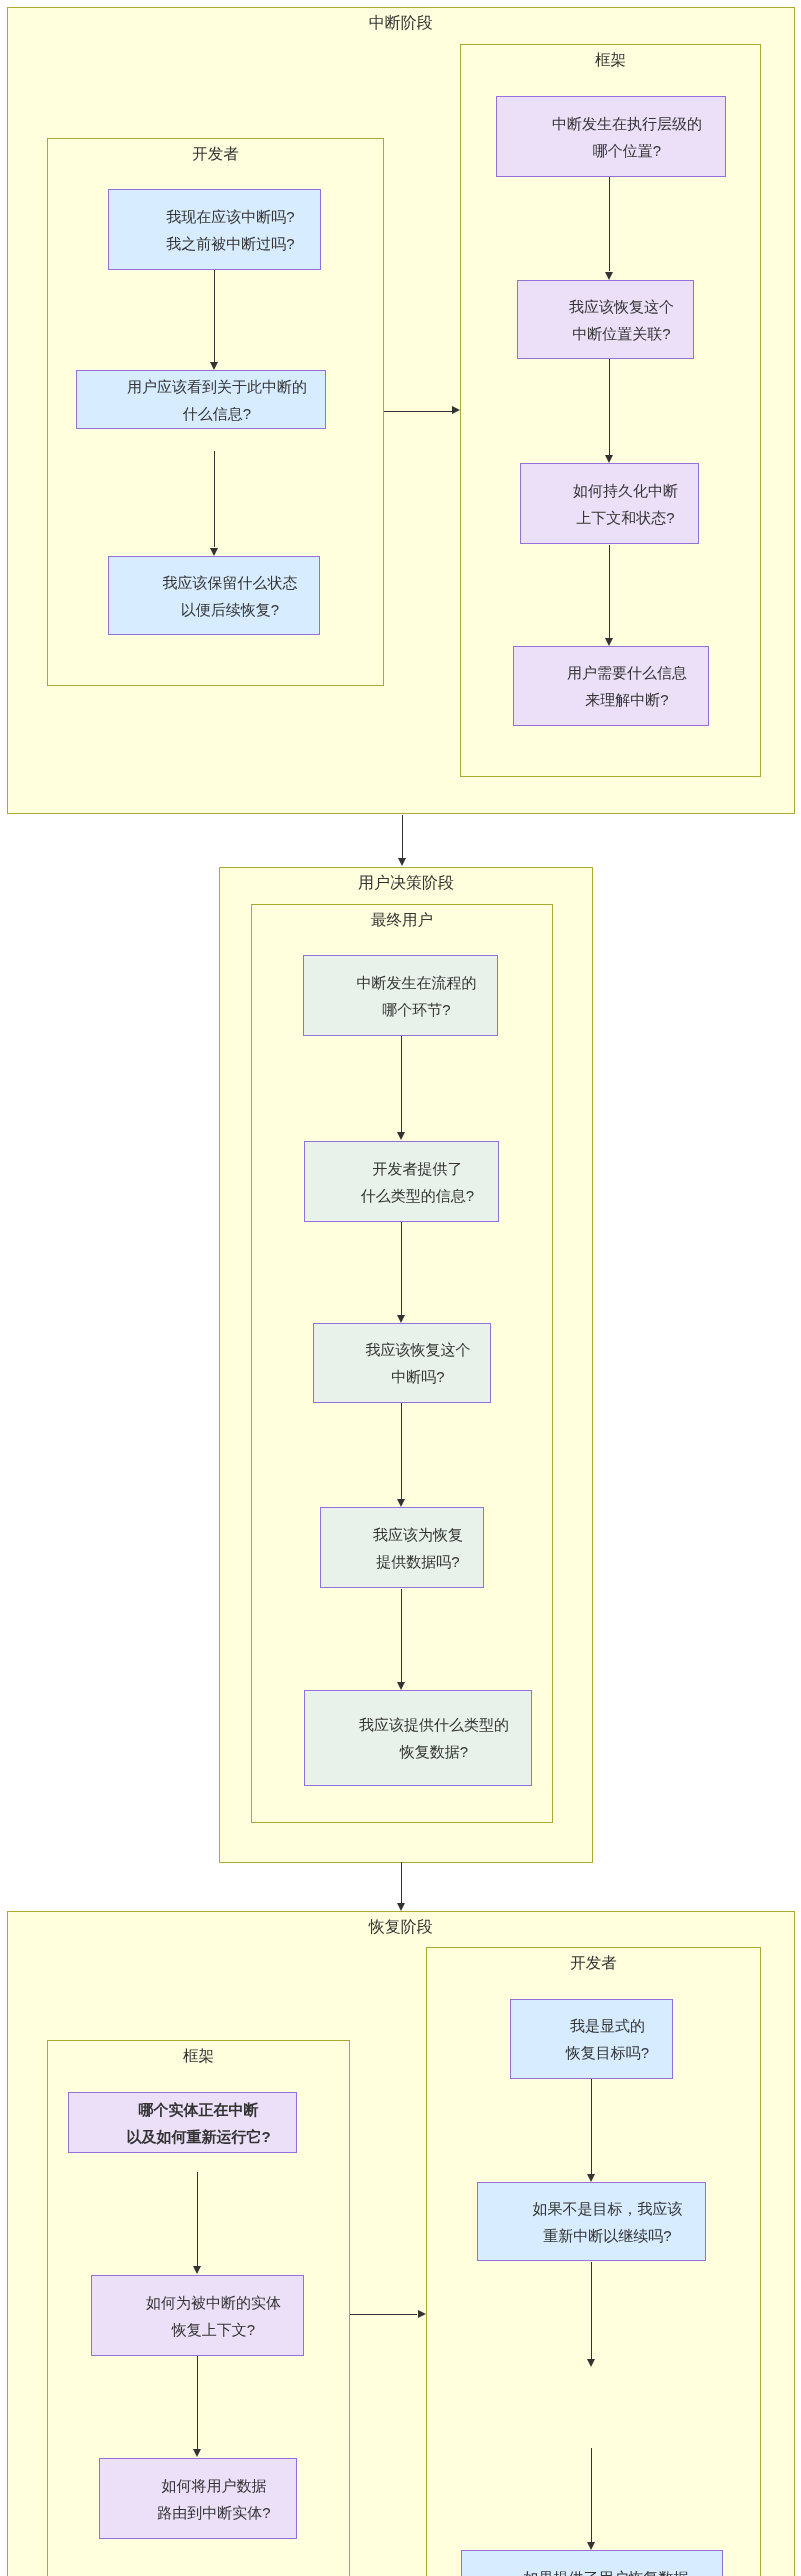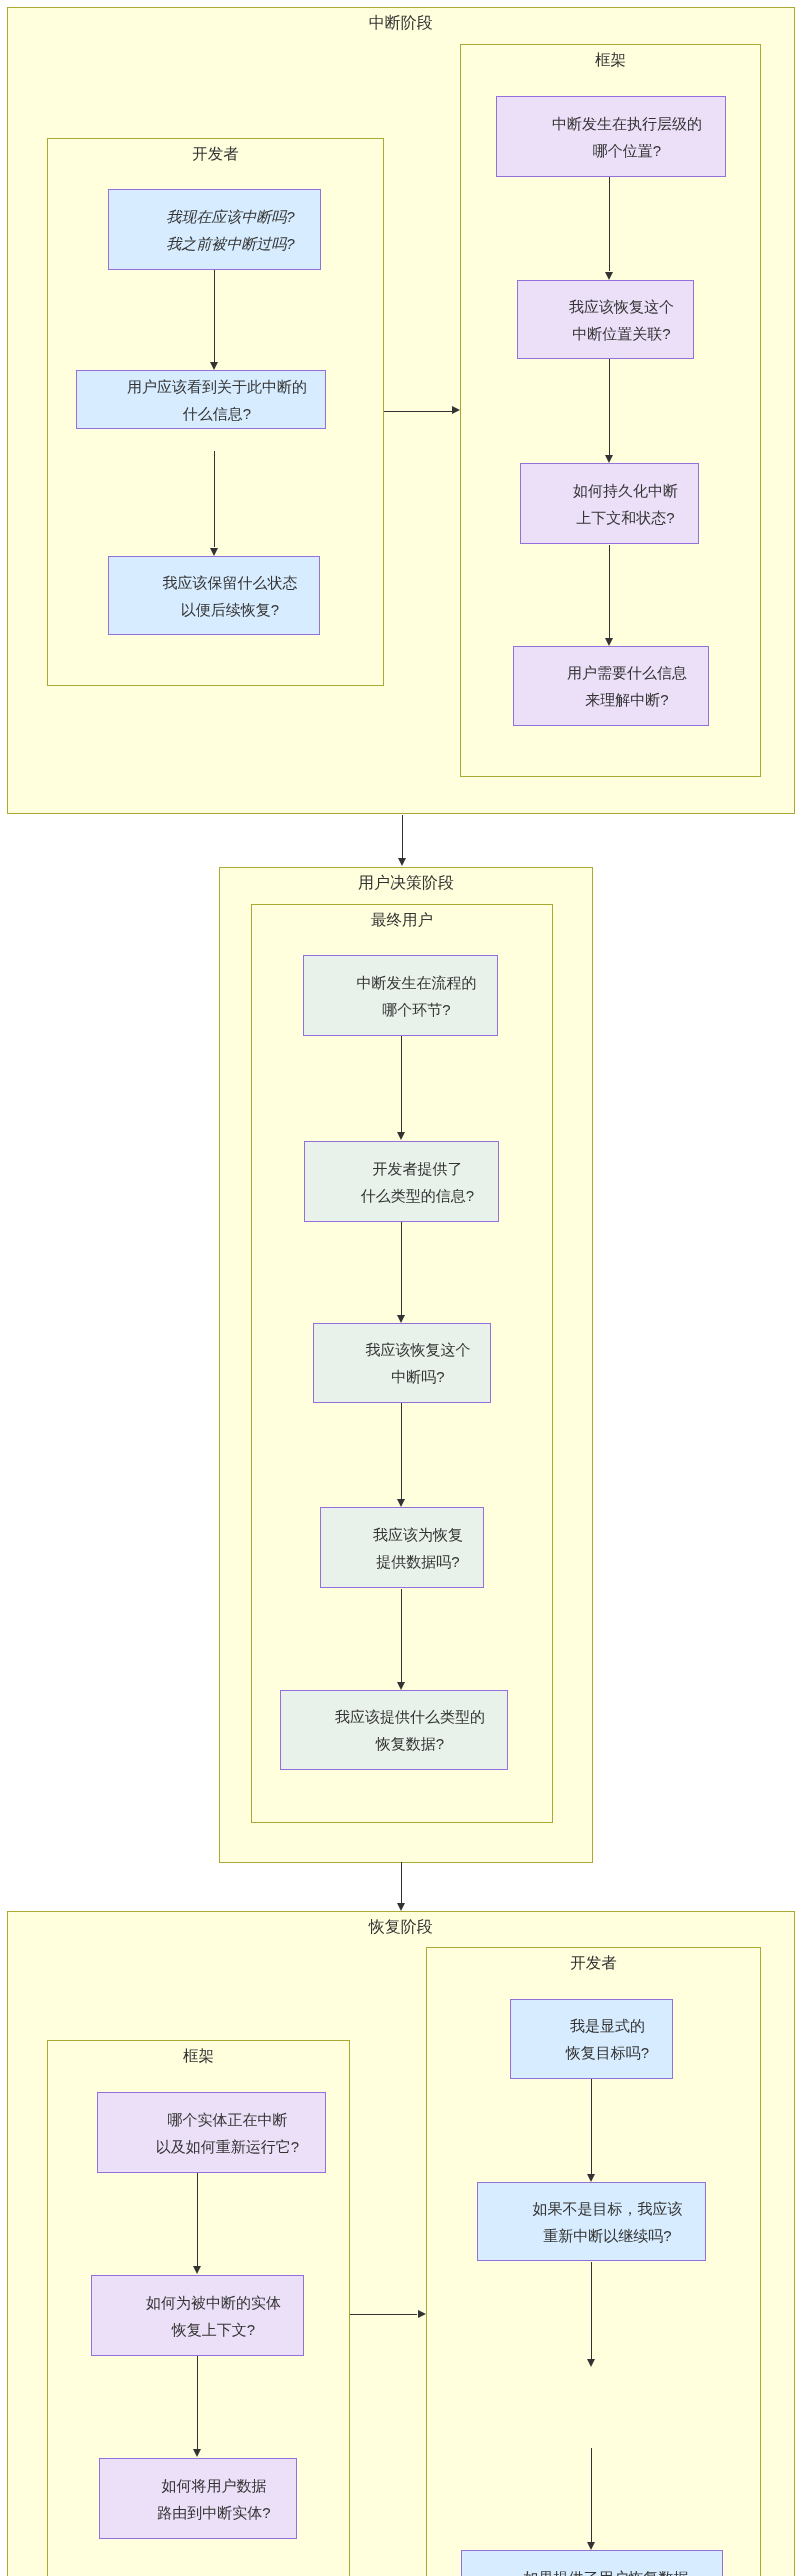--- a/index.html
+++ b/index.html
@@ -105,21 +105,21 @@
   <div class="edge-v" style="left:609px; top:177px; height:94px;"></div>
   <div class="arrow-down" style="left:605px; top:272px;"></div>
   <div class="edge-v" style="left:609px; top:359px; height:96px;"></div>
   <div class="arrow-down" style="left:605px; top:455px;"></div>
   <div class="edge-v" style="left:609px; top:545px; height:93px;"></div>
   <div class="arrow-down" style="left:605px; top:638px;"></div>
 
   <div class="edge-h" style="left:384px; top:411px; width:68px;"></div>
   <div class="arrow-right" style="left:452px; top:406px;"></div>
 
-  <div class="node blue" style="left:108px; top:189px; width:213px; height:81px;font-style:italic;">
+  <div class="node blue" style="left:108px; top:189px; width:213px; height:81px;">
     <span class="node-text">我现在应该中断吗?
 我之前被中断过吗?</span>
   </div>
   <div class="node blue" style="left:76px; top:370px; width:250px; height:59px;">
     <span class="node-text">用户应该看到关于此中断的
 什么信息?</span>
   </div>
   <div class="node blue" style="left:108px; top:556px; width:212px; height:79px;">
     <span class="node-text">我应该保留什么状态
 以便后续恢复?</span>
@@ -171,21 +171,21 @@
 什么类型的信息?</span>
   </div>
   <div class="node green" style="left:313px; top:1323px; width:178px; height:80px;">
     <span class="node-text">我应该恢复这个
 中断吗?</span>
   </div>
   <div class="node green" style="left:320px; top:1507px; width:164px; height:81px;">
     <span class="node-text">我应该为恢复
 提供数据吗?</span>
   </div>
-  <div class="node green" style="left:280px; top:1690px; width:228px; height:80px;text-align:center;">
+  <div class="node green" style="left:304px; top:1690px; width:228px; height:96px;text-align:center;">
     <span class="node-text">我应该提供什么类型的
 恢复数据?</span>
   </div>
 
   <div class="edge-v" style="left:401px; top:1862px; height:41px;"></div>
   <div class="arrow-down" style="left:397px; top:1903px;"></div>
 
   <div class="section" style="left:6.7px; top:1911px; width:788px; height:808px;">
     <div class="section-title">恢复阶段</div>
   </div>
@@ -206,21 +206,21 @@
   <div class="edge-v" style="left:591px; top:2079px; height:95px;"></div>
   <div class="arrow-down" style="left:587px; top:2174px;"></div>
   <div class="edge-v" style="left:591px; top:2262px; height:97px;"></div>
   <div class="arrow-down" style="left:587px; top:2359px;"></div>
   <div class="edge-v" style="left:591px; top:2448px; height:94px;"></div>
   <div class="arrow-down" style="left:587px; top:2542px;"></div>
 
   <div class="edge-h" style="left:350px; top:2314px; width:67px;"></div>
   <div class="arrow-right" style="left:418px; top:2310px;"></div>
 
-  <div class="node purple" style="left:97px; top:2092px; width:229px; height:81px;">
+  <div class="node purple" style="left:68px; top:2092px; width:229px; height:61px;font-weight:bold;">
     <span class="node-text">哪个实体正在中断
 以及如何重新运行它?</span>
   </div>
   <div class="node purple" style="left:91px; top:2275px; width:213px; height:81px;">
     <span class="node-text">如何为被中断的实体
 恢复上下文?</span>
   </div>
   <div class="node purple" style="left:99px; top:2458px; width:198px; height:81px;">
     <span class="node-text">如何将用户数据
 路由到中断实体?</span>

